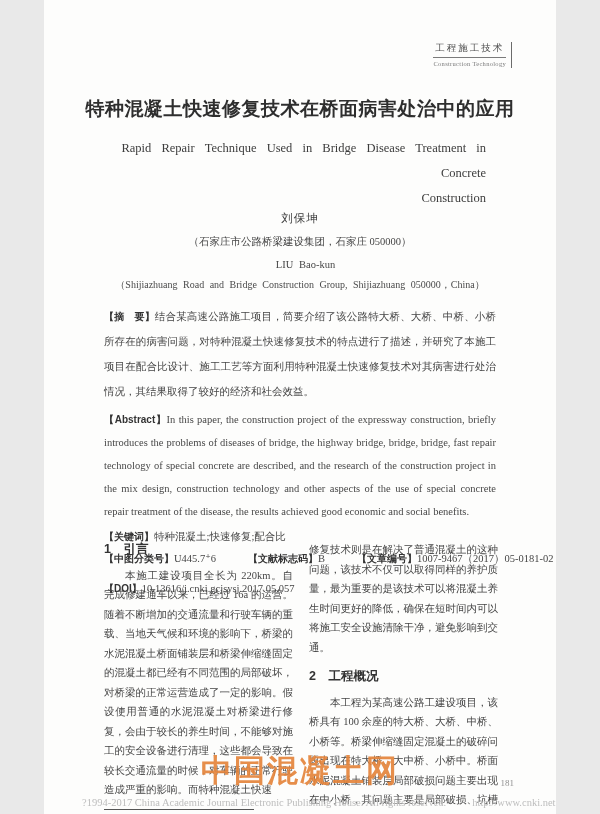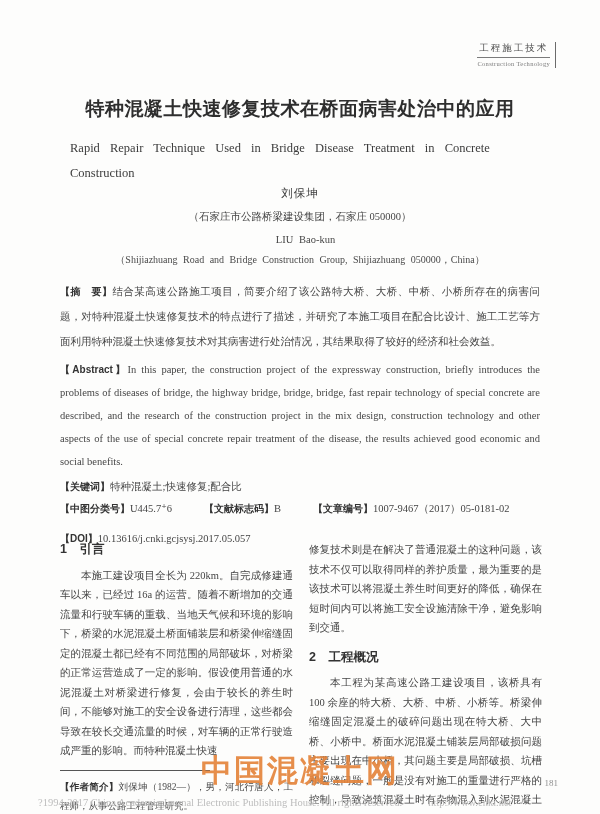--- a/index.html
+++ b/index.html
@@ -1,19 +1,19 @@
 <!DOCTYPE html>
 <html><head>
 <meta charset="utf-8">
 <style>
   * { margin:0; padding:0; box-sizing:border-box; }
   html,body { background:#e9e9e9; }
   .page {
     position:relative;
-    width:600px; height:814px;
+    width:512px; height:814px;
     margin:0 auto;
     background:#fdfdfc;
     font-family:"Liberation Serif","DejaVu Serif",serif;
     color:#3f3f3f;
     overflow:hidden;
   }
   
   .journal-header {
     position:absolute; top:42px; right:44px;
     text-align:center;
@@ -24,21 +24,21 @@
     border-bottom:1px solid #7a7a7a; padding:0 1px 2px; }
   .jh-en { font-size:6.5px; color:#7c7c7c; padding-top:2px; letter-spacing:.3px; }
 
   
   .title-cn {
     margin-top:96px; text-align:center;
     font-size:19px; font-weight:bold; color:#2e2e2e; letter-spacing:.5px;
     font-family:"Liberation Sans","DejaVu Sans",sans-serif;
   }
   .title-en {
-    margin:14px 70px 0; text-align:left;
+    margin:14px 70px 0; text-align:right;
     font-size:12.5px; color:#3c3c3c; word-spacing:7px; line-height:25px;
   }
   .author-cn { margin-top:0; text-align:center; font-size:11.5px; color:#3a3a3a; letter-spacing:1px; }
   .affil-cn  { margin-top:9px; text-align:center; font-size:10.5px; color:#454545; }
   .author-en { margin-top:10px; text-align:center; font-size:10.5px; color:#454545; word-spacing:3px;padding-left:11px; }
   .affil-en  { margin-top:8px; text-align:center; font-size:10px; color:#4a4a4a; word-spacing:3px; }
 
   .front-block { margin:12px 60px 0; }
   .para { text-align:justify; }
   .abstract-cn { font-size:10.5px; line-height:25px; color:#454545; }

